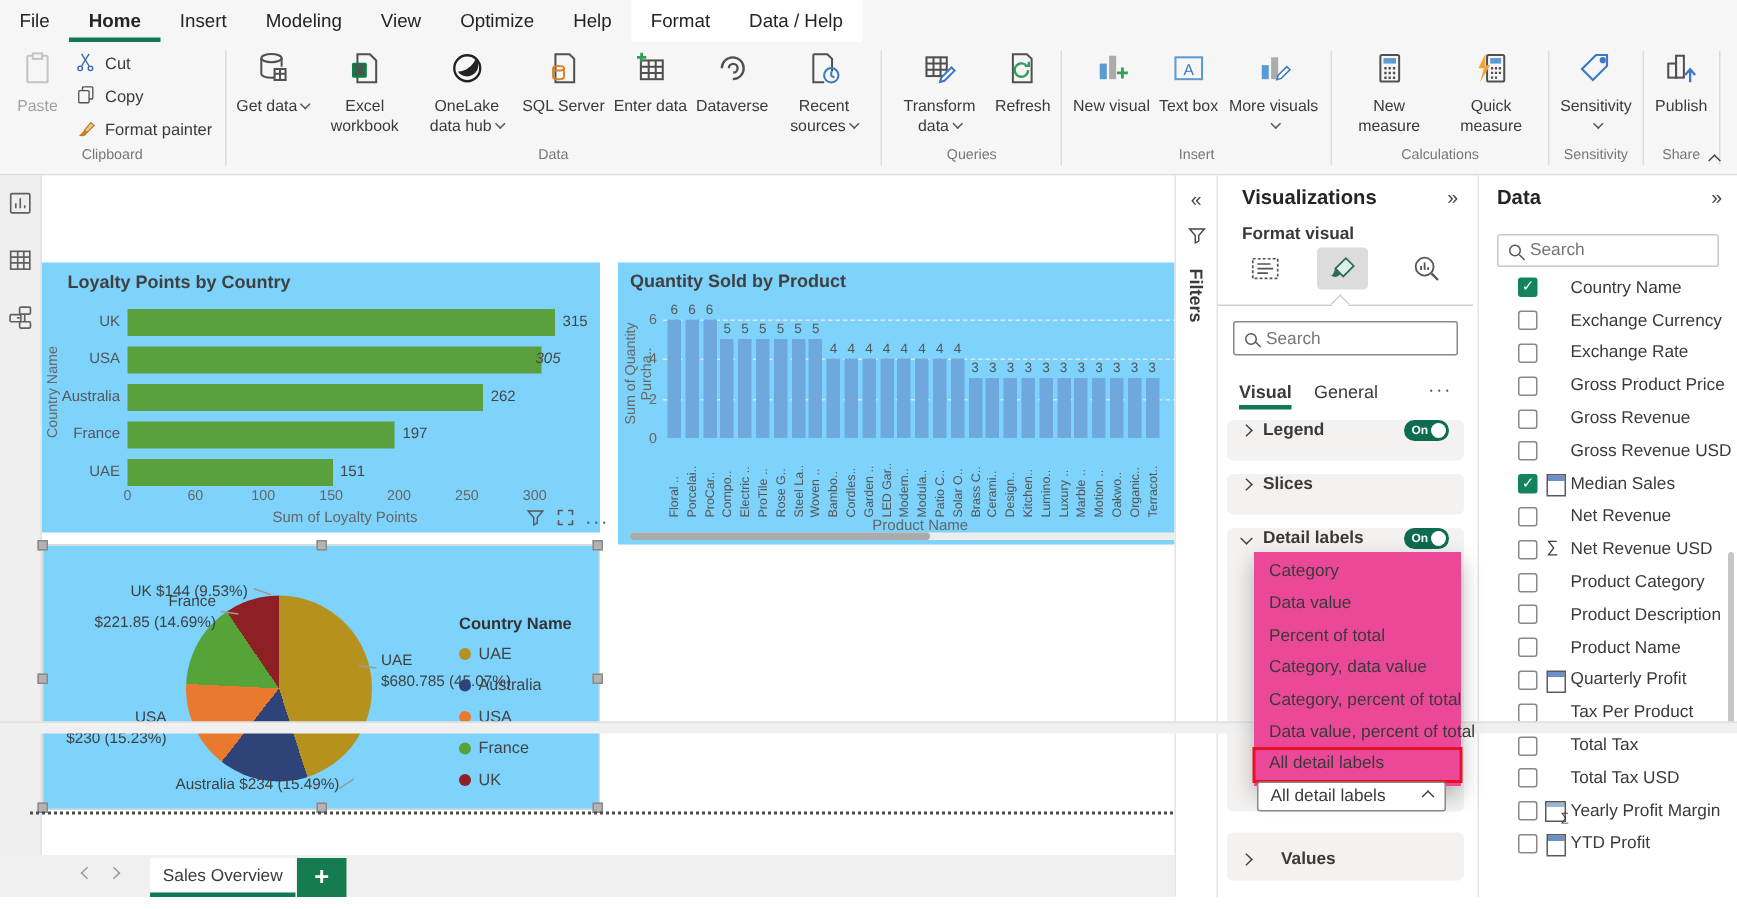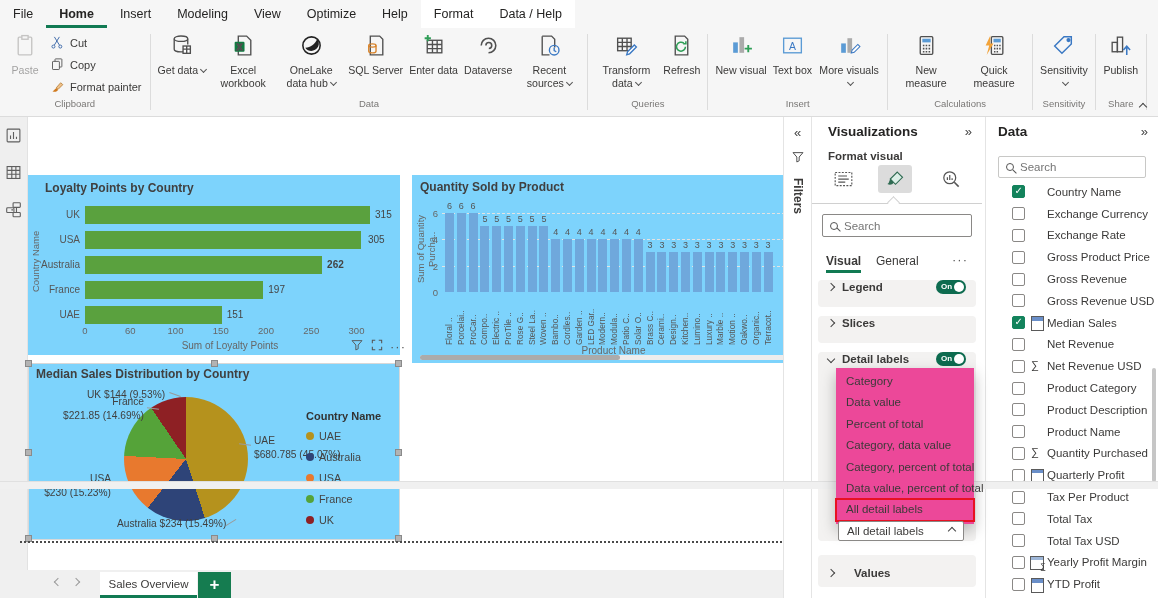--- a/index.html
+++ b/index.html
@@ -396,24 +396,24 @@
 
     <div id="canvas">
       <div class="visual" id="vis-loyalty" style="left:0;top:58px;width:372px;height:180px;">
           <div class="vtitle" style="left: 17px; top: 6px;">Loyalty Points by Country</div>
           <div class="vylab" style="left: 2px; top: 28px; height: 116px;">Country Name</div>
           <div class="cat-label" style="top: 34px;">UK</div>
           <div class="hbar" style="top: 31px; left: 57px; width: 285.075px; background: rgb(90, 161, 62);"></div>
           <div class="hval" style="top: 34px; left: 347.075px;">315</div>
           <div class="cat-label" style="top: 59px;">USA</div>
           <div class="hbar" style="top: 56px; left: 57px; width: 276.025px; background: rgb(90, 161, 62);"></div>
-          <div class="hval" style="top: 59px; left: 340px;">305</div>
+          <div class="hval" style="top: 59px; left: 329px; font-style: italic;">305</div>
           <div class="cat-label" style="top: 84px;">Australia</div>
           <div class="hbar" style="top: 81px; left: 57px; width: 237.11px; background: rgb(90, 161, 62);"></div>
-          <div class="hval" style="top: 84px; left: 299.11px; font-weight: bold;">262</div>
+          <div class="hval" style="top: 84px; left: 299.11px;">262</div>
           <div class="cat-label" style="top: 109px;">France</div>
           <div class="hbar" style="top: 106px; left: 57px; width: 178.285px; background: rgb(90, 161, 62);"></div>
           <div class="hval" style="top: 109px; left: 240.285px;">197</div>
           <div class="cat-label" style="top: 134px;">UAE</div>
           <div class="hbar" style="top: 131px; left: 57px; width: 136.655px; background: rgb(90, 161, 62);"></div>
           <div class="hval" style="top: 134px; left: 198.655px;">151</div>
           <div class="htick" style="left: 45px; top: 150px; width: 24px;">0</div>
           <div class="htick" style="left: 90.25px; top: 150px; width: 24px;">60</div>
           <div class="htick" style="left: 135.5px; top: 150px; width: 24px;">100</div>
           <div class="htick" style="left: 180.75px; top: 150px; width: 24px;">150</div>
@@ -514,21 +514,20 @@
           <div class="vval" style="left: 337.8px; top: 65.4px;">3</div>
           <div class="vxl" style="left: 338.8px; top: 122px;">Organic..</div>
           <div class="vbar" style="left: 351.6px; top: 77.4px; height: 39.6px; background: rgb(111, 168, 220);"></div>
           <div class="vval" style="left: 349.6px; top: 65.4px;">3</div>
           <div class="vxl" style="left: 350.6px; top: 122px;">Terracot..</div>
           <div class="vxlab" style="left: 30px; top: 170px; width: 343px;">Product Name</div>
           <div class="sbtrack" style="left: 8px; top: 180px; width: 368px;"></div>
           <div class="sbthumb" style="left: 8px; top: 180px; width: 200px;"></div>
         </div>
       <div class="visual" id="vis-pie" style="left:0;top:246px;width:372px;height:177px;">
-          <div class="vtitle" style="left: 7px; top: 3px;">Median Sales Distribution by Country</div>
           <div id="pie-circle" style="left: 95px; top: 33px; width: 124px; height: 124px; background: conic-gradient(rgb(181, 146, 29) 0%, rgb(181, 146, 29) 45.07%, rgb(46, 68, 120) 45.07%, rgb(46, 68, 120) 60.56%, rgb(232, 121, 46) 60.56%, rgb(232, 121, 46) 75.79%, rgb(85, 163, 57) 75.79%, rgb(85, 163, 57) 90.48%, rgb(142, 32, 36) 90.48%, rgb(142, 32, 36) 100.01%);"></div>
           <div class="pcall" style="left: 225px; top: 70px; text-align: left;">
             <div>UAE</div>
             <div>$680.785 (45.07%)</div>
           </div>
           <div class="pcall" style="left: 88px; top: 153px; text-align: left;">
             <div>Australia $234 (15.49%)</div>
           </div>
           <div class="pcall" style="left: 2px; top: 108px; text-align: right; width: 80px;">
             <div>USA</div>
@@ -774,25 +773,20 @@
             <span class="fic"></span>
             <span class="flabel">Product Description</span>
           </div>
 
           <div class="frow">
             <span class="cb"></span>
             <span class="fic"></span>
             <span class="flabel">Product Name</span>
           </div>
 
-          <div class="frow">
-            <span class="cb"></span>
-            <span class="fic fic-sigma"></span>
-            <span class="flabel">Quantity Purchased</span>
-          </div>
 
           <div class="frow">
             <span class="cb"></span>
             <span class="fic fic-calculator"></span>
             <span class="flabel">Quarterly Profit</span>
           </div>
 
           <div class="frow">
             <span class="cb"></span>
             <span class="fic"></span>

